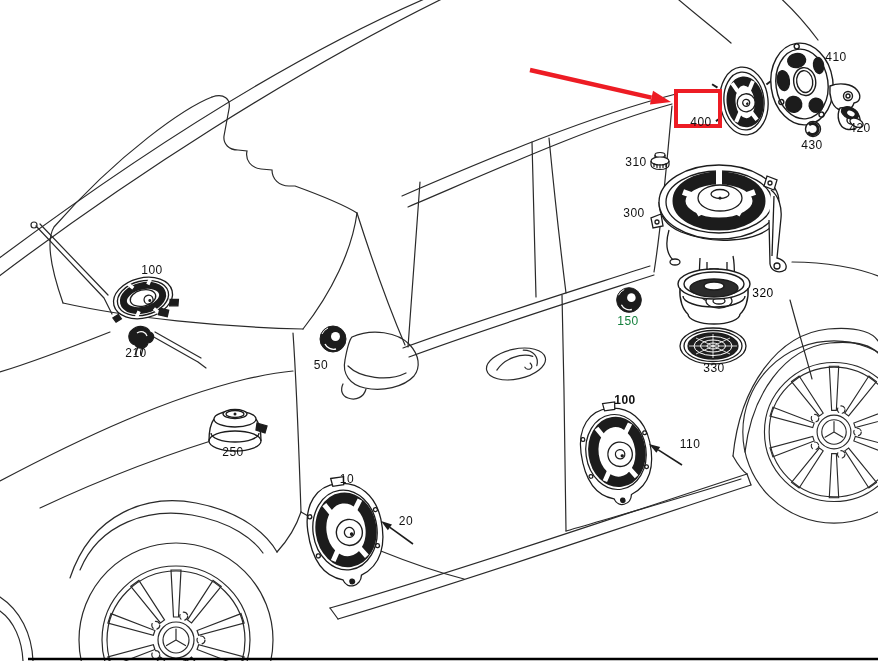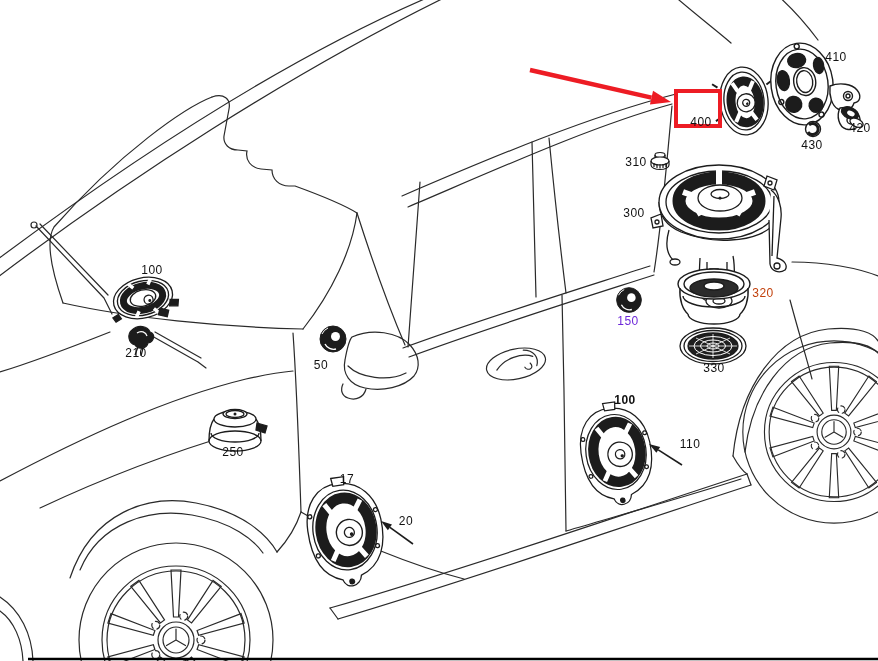--- a/index.html
+++ b/index.html
@@ -298,31 +298,31 @@
             <line x1="682" y1="465" x2="658.2802763650532" y2="449.90563041412474" stroke="#1c1c1c" stroke-width="1.6"></line>
             <polygon points="649,444 660.1593405877293,446.9528152070624 656.4012121423771,452.8584456211871" fill="#1c1c1c"></polygon>
           </g>
         </g>
   </g>
 
   <path d="M 28,659 L 878,659" stroke="#000" stroke-width="2.6" fill="none"></path>
 </svg>
 
 <div id="callout-layer">
-      <div class="callout" style="left: 347px; top: 479px; color: rgb(17, 17, 17);">17</div>
+      <div class="callout" style="left: 347px; top: 479px; color: rgb(17, 17, 17);">10</div>
       <div class="callout" style="left: 406px; top: 521px; color: rgb(17, 17, 17);">20</div>
       <div class="callout" style="left: 321px; top: 357px; color: rgb(17, 17, 17); margin-top: 8px;">50</div>
       <div class="callout" style="left: 625px; top: 400px; color: rgb(17, 17, 17); font-weight: bold;">100</div>
       <div class="callout" style="left: 680px; top: 444px; color: rgb(17, 17, 17); margin-left: 10px;">110</div>
-      <div class="callout" style="left: 628px; top: 321px; color: #6d28d9;">150</div>
+      <div class="callout" style="left: 628px; top: 321px; color: #15803d;">150</div>
       <div class="callout" style="left: 152px; top: 270px; color: rgb(17, 17, 17);">100</div>
       <div class="callout" style="left: 136px; top: 353px; color: rgb(17, 17, 17);">210</div>
       <div class="callout" style="left: 233px; top: 452px; color: rgb(17, 17, 17);">250</div>
       <div class="callout" style="left: 634px; top: 213px; color: rgb(17, 17, 17);">300</div>
       <div class="callout" style="left: 636px; top: 162px; color: rgb(17, 17, 17);">310</div>
-      <div class="callout" style="left: 763px; top: 293px; color: #c2410c;">320</div>
+      <div class="callout" style="left: 763px; top: 293px; color: #000000;">320</div>
       <div class="callout" style="left: 714px; top: 368px; color: rgb(17, 17, 17);">330</div>
       <div class="callout" style="left: 701px; top: 110px; color: rgb(17, 17, 17); margin-top: 12px;">400</div>
       <div class="callout" style="left: 836px; top: 57px; color: rgb(17, 17, 17);">410</div>
       <div class="callout" style="left: 860px; top: 128px; color: rgb(17, 17, 17);">420</div>
       <div class="callout" style="left: 812px; top: 145px; color: rgb(17, 17, 17);">430</div>
     </div>
 </div>
 
 </body></html>

